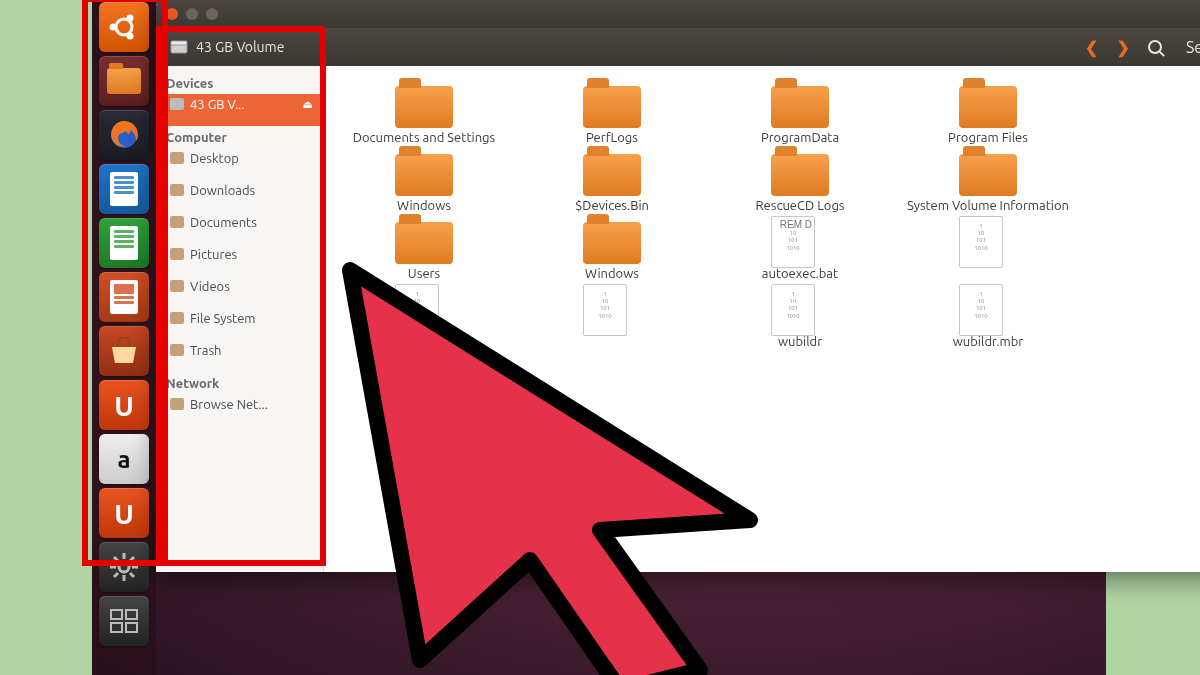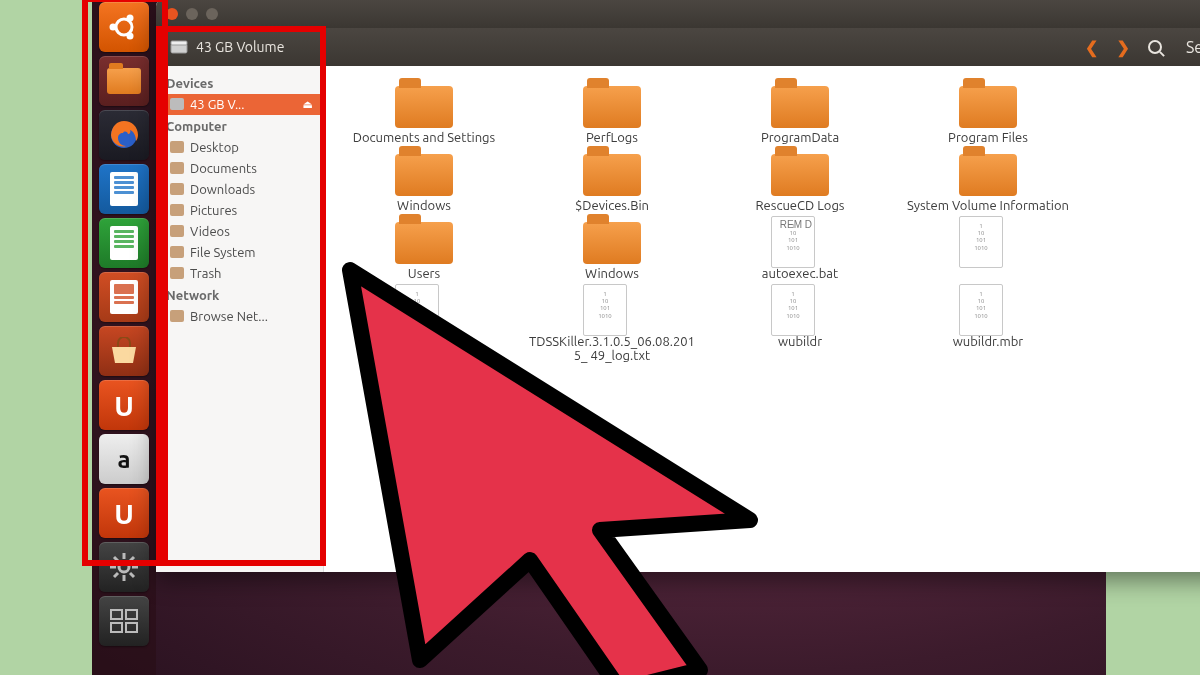--- a/index.html
+++ b/index.html
@@ -37,21 +37,21 @@
 .tb-spacer { flex:1; }
 .tb-nav { display:flex; align-items:center; gap:18px; font-size:16px; }
 .chev { color:#e56c1e; font-weight:700; cursor:pointer; }
 .search { display:flex; align-items:center; gap:24px;justify-content:center; }
 .search-ic { width:14px; height:14px; border:2px solid #e9e5df; border-radius:50%; position:relative; }
 .search-ic::after { content:""; position:absolute; width:6px; height:2px; background:#e9e5df; bottom:-3px; right:-5px; transform:rotate(45deg); }
 
 .body { flex:1; display:flex; }
 .sidebar { width:168px; border-right:1px solid #ddd; padding:6px 0; font-size:13px; color:#4c4c4c; background:#f7f6f5; }
 .sb-head { padding:4px 10px; font-weight:700; color:#6a6a6a; }
-.sb-item { padding:3px 10px 4px 14px; display:flex; align-items:center; gap:6px; cursor:pointer; white-space:nowrap; overflow:hidden; text-overflow:ellipsis; }
+.sb-item { padding:3px 10px 15px 14px; display:flex; align-items:center; gap:6px; cursor:pointer; white-space:nowrap; overflow:hidden; text-overflow:ellipsis; }
 .sb-item.sel { background:#eb6536; color:#fff; }
 .sb-icon { width:14px; height:12px; background:#c7a07a; border-radius:2px; flex-shrink:0; }
 .sb-icon.drive { background:#bcbcbc; }
 .eject { margin-left:auto; font-size:11px; }
 
 .content { flex:1; padding:14px 10px; overflow:auto; }
 .grid { display:grid; grid-template-columns:repeat(4, 180px); gap:4px 8px; }
 .item { display:flex; flex-direction:column; align-items:center; text-align:center; font-size:13px; color:#3c3c3c; cursor:pointer; }
 .item .thumb { width:58px; height:46px; margin-bottom:4px; }
 .folder { width:58px; height:42px; background:linear-gradient(#f6a04c,#df7b21); border-radius:4px; position:relative; margin-top:6px; }
@@ -180,25 +180,25 @@
         <span class="eject">⏏</span>
       </div>
       <div class="sb-head">Computer</div>
       <div id="sb-computer">
           <div class="sb-item">
             <div class="sb-icon"></div>
             <span>Desktop</span>
           </div>
           <div class="sb-item">
             <div class="sb-icon"></div>
+            <span>Downloads</span>
+          </div>
+          <div class="sb-item">
+            <div class="sb-icon"></div>
             <span>Documents</span>
-          </div>
-          <div class="sb-item">
-            <div class="sb-icon"></div>
-            <span>Downloads</span>
           </div>
           <div class="sb-item">
             <div class="sb-icon"></div>
             <span>Pictures</span>
           </div>
           <div class="sb-item">
             <div class="sb-icon"></div>
             <span>Videos</span>
           </div>
           <div class="sb-item">
@@ -294,21 +294,20 @@
           <div class="item">
             <div class="thumb">
               <div class="filedoc">1<br>10<br>101<br>1010</div>
             </div>
             <div class="label"></div>
           </div>
           <div class="item">
             <div class="thumb">
               <div class="filedoc">1<br>10<br>101<br>1010</div>
             </div>
-            <div class="label">TDSSKiller.3.1.0.5_06.08.2015_   49_log.txt</div>
           </div>
           <div class="item">
             <div class="thumb">
               <div class="filedoc">1<br>10<br>101<br>1010</div>
             </div>
             <div class="label">wubildr</div>
           </div>
           <div class="item">
             <div class="thumb">
               <div class="filedoc">1<br>10<br>101<br>1010</div>

